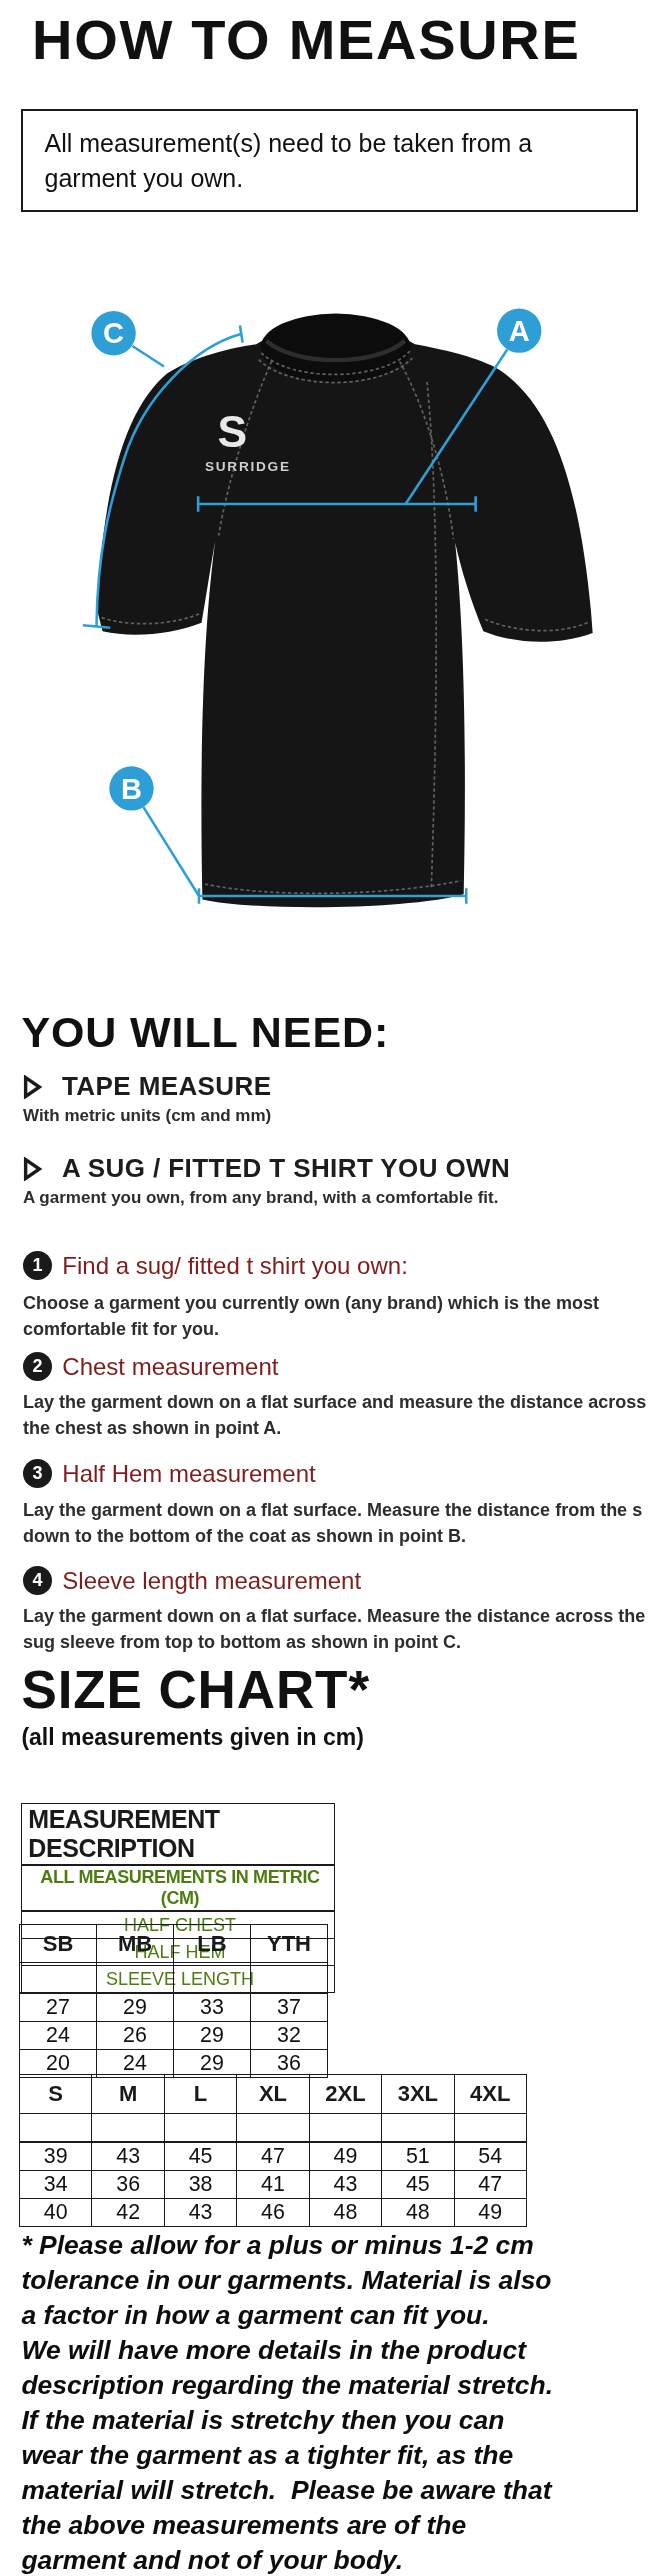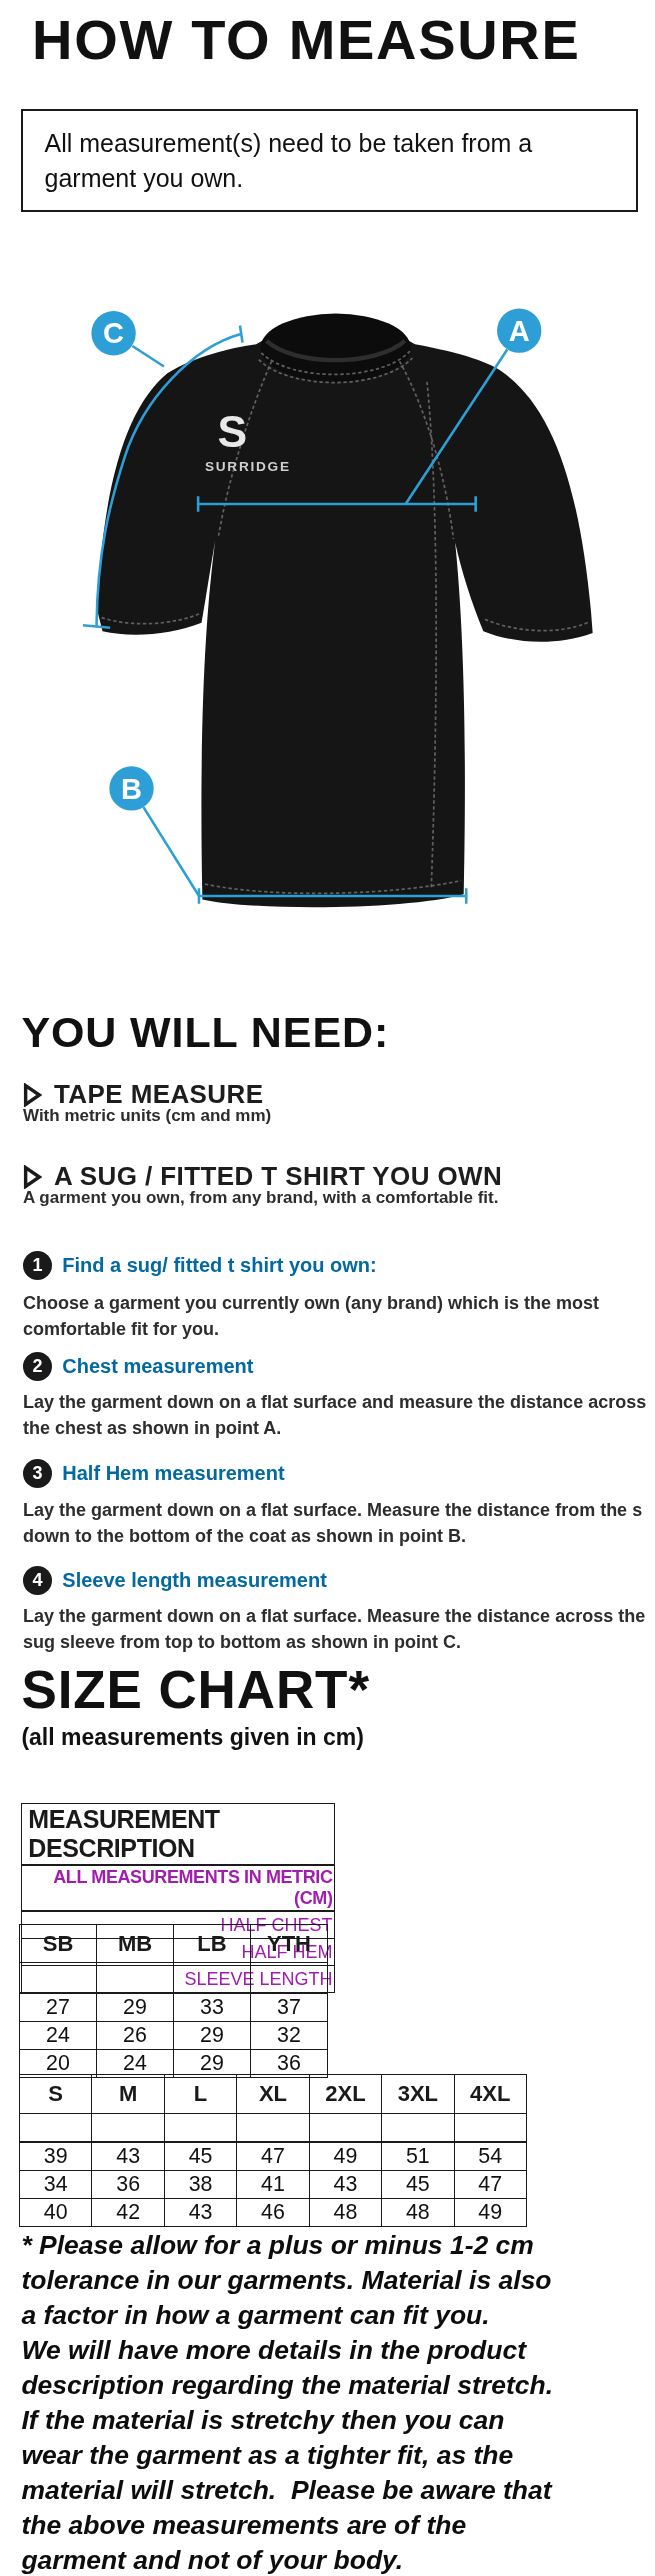--- a/index.html
+++ b/index.html
@@ -7,38 +7,38 @@
   #page{position:relative;width:655px;height:1928px;background:#fff;}
   .abs{position:absolute;}
   .pre{white-space:pre;}
 
   .h1{font-size:56px;font-weight:bold;letter-spacing:1.7px;color:#111;}
   .notice{left:20.5px;top:109px;width:613px;height:99px;border:2.6px solid #1a1a1a;
           display:flex;align-items:center;}
   .notice-text{font-size:25px;font-weight:normal;line-height:1.38;padding-left:22px;color:#111;}
 
   .h2{font-size:43px;font-weight:bold;letter-spacing:0.9px;color:#111;}
-  .need-item{display:flex;align-items:center;gap:12px;margin-top:8px;}
+  .need-item{display:flex;align-items:center;gap:20px;}
   .need-label{font-size:26px;font-weight:bold;color:#1d1d1d;letter-spacing:0.4px;}
   .need-note{font-size:17px;font-weight:bold;color:#2d2d2d;}
 
   .step-head{display:flex;align-items:center;gap:10.3px;}
   .step-num{width:29px;height:29px;border-radius:50%;background:#1a1a1a;color:#fff;
             display:flex;align-items:center;justify-content:center;font-size:18px;font-weight:bold;flex:0 0 auto;}
-  .step-title{font-size:20px;font-weight:bold;color:#0369a1;}
+  .step-title{font-size:24px;font-weight:normal;color:#7f1d1d;}
   .step-desc{font-size:18px;font-weight:bold;line-height:1.45;color:#2d2d2d;}
 
   .h2-size{font-size:53px;font-weight:bold;letter-spacing:0.9px;color:#111;}
   .size-sub{font-size:23px;font-weight:bold;color:#111;}
 
   table{border-collapse:collapse;table-layout:fixed;}
   td,th{border:1.7px solid #1a1a1a;overflow:hidden;}
   .t-desc{width:314px;}
   .t-desc th{height:38px;font-size:25px;font-weight:bold;text-align:left;padding-left:6.8px;letter-spacing:-0.4px;border-bottom:2.6px solid #1a1a1a;}
-  .t-desc td{height:24px;font-size:18px;text-align:right;padding-left:6px;color:#a21caf;}
+  .t-desc td{height:24px;font-size:18px;text-align:center;padding-left:6px;color:#4d7c0f;}
   .t-desc tr.metric td{font-weight:bold;letter-spacing:-0.4px;border-bottom:2.6px solid #1a1a1a;}
 
   .t-size th{font-size:22px;font-weight:bold;text-align:center;}
   .t-size td{font-size:21.4px;text-align:center;color:#111;}
   .t-youth{width:309px;padding-left:12px;}
   .t-youth th{height:35px;}
   .t-youth tr.blank td{height:26.5px;border-bottom:2.6px solid #1a1a1a;}
   .t-youth td{height:23px;}
   .t-adult{width:508px;}
   .t-adult th{height:36px;}

